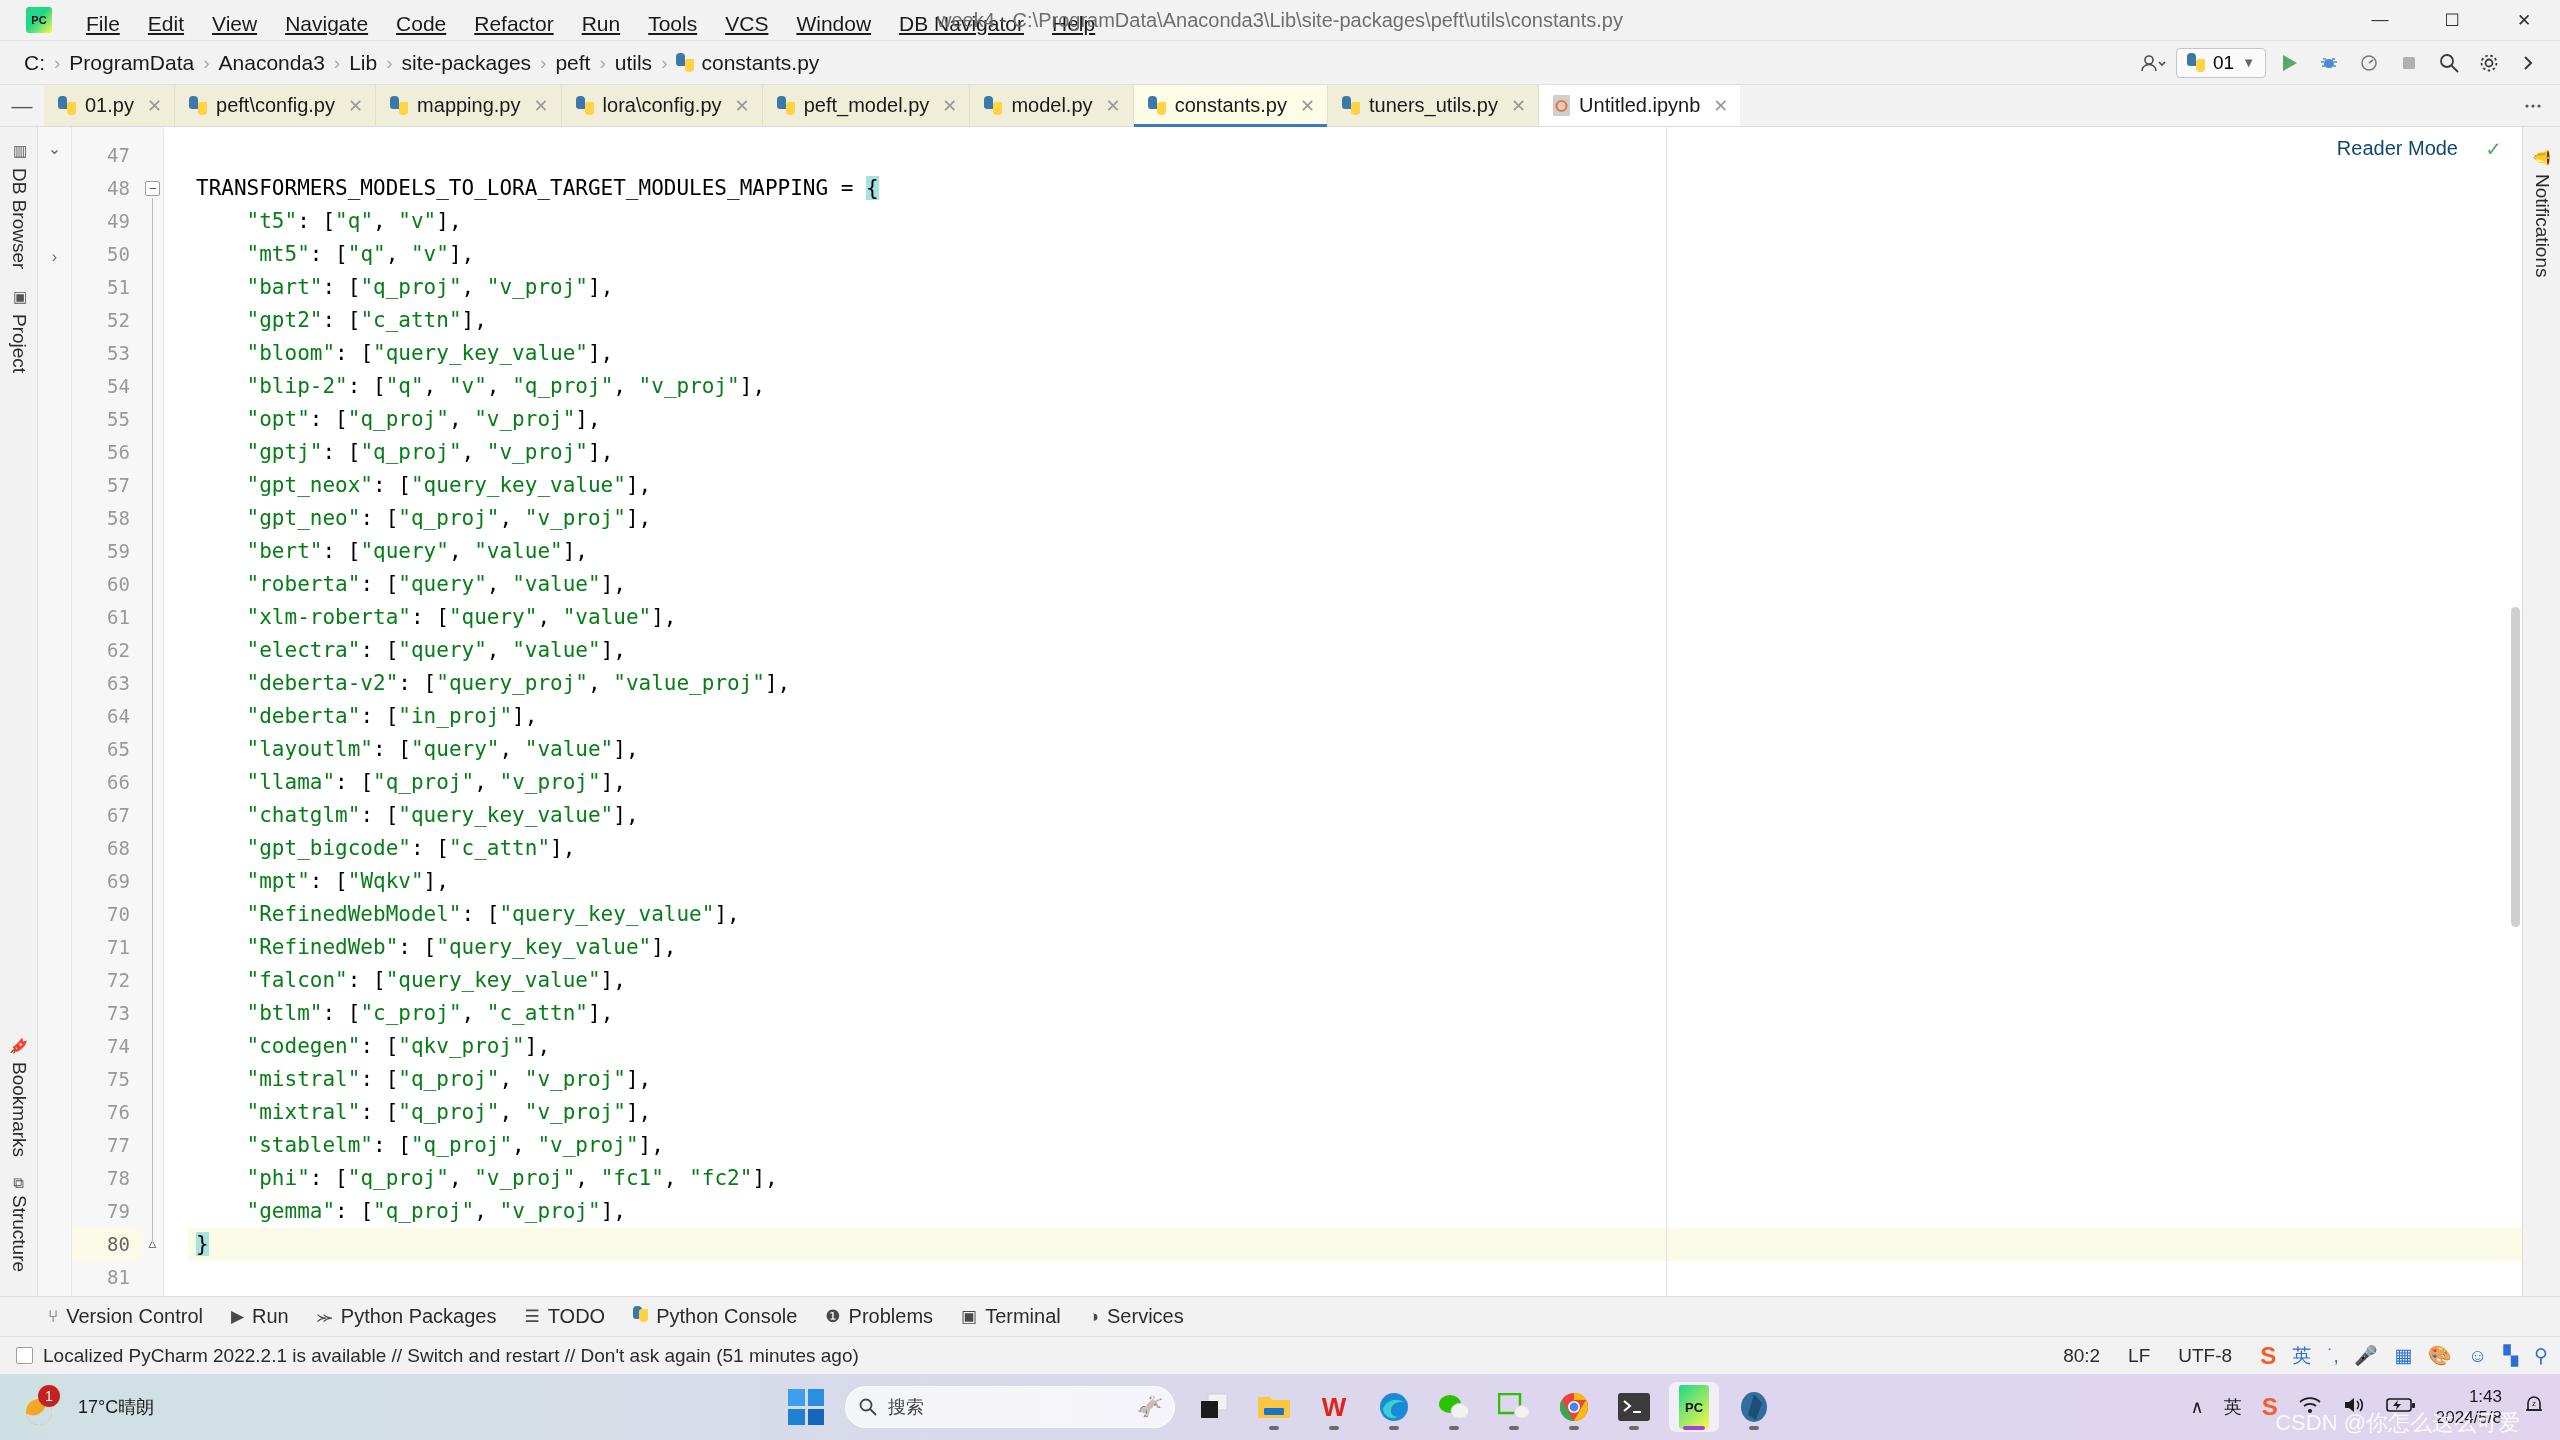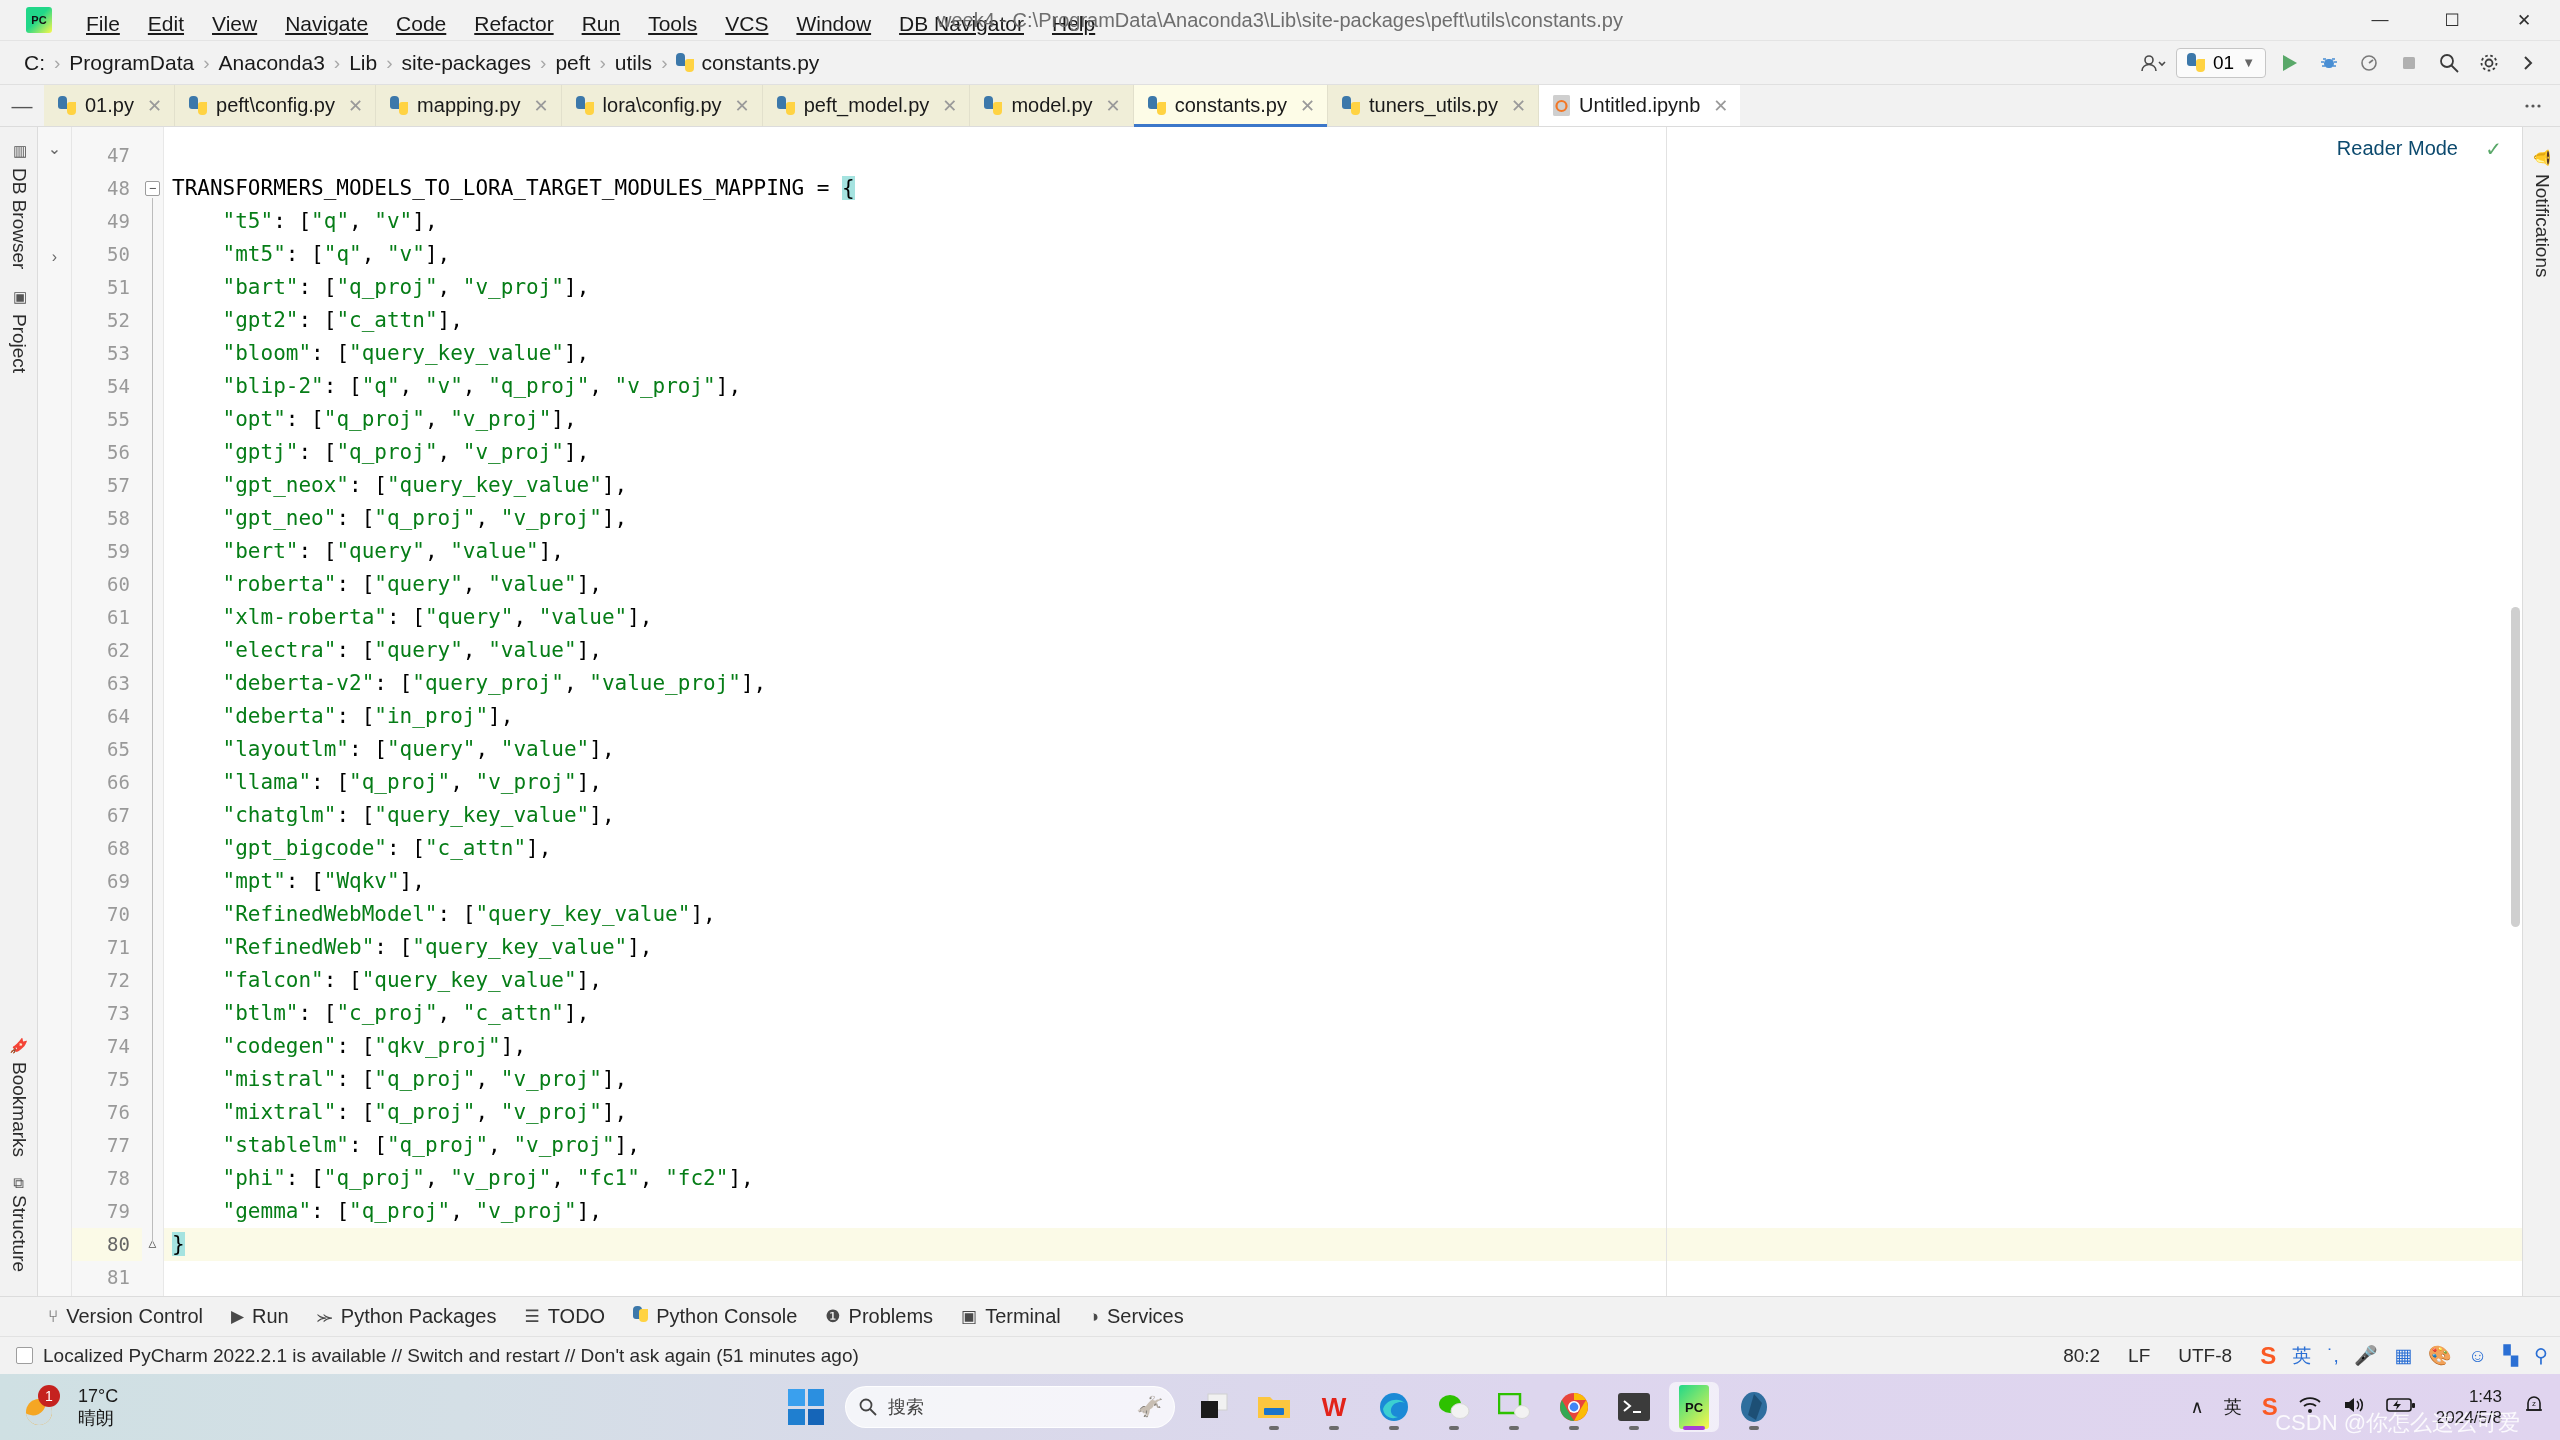--- a/index.html
+++ b/index.html
@@ -139,20 +139,21 @@
     text-align: center; font-family: "DejaVu Sans Mono", monospace;
   }
   .fold-line {
     position: absolute; left: 10px; width: 1px; background: #bcbcbc;
   }
 
   .code {
     flex: 1 1 auto; position: relative; padding-top: 12px; min-width: 0; overflow: hidden;
     font-family: "DejaVu Sans Mono", monospace; font-size: 21px; line-height: 33px;
     white-space: pre;
+    margin-left: 24px;
   }
   .code .row { position: relative; padding-left: 8px; }
   .code .row.cur { background: #fbfae7; }
   .tok-s { color: #067d17; }
   .tok-n { color: #000000; }
   .hl-brace { background: #a5e3e0; }
 
   .reader-mode {
     position: absolute; top: 10px; right: 64px; font-size: 20px; color: #0c4a6e;
   }
@@ -199,21 +200,21 @@
     position: absolute; left: 4px; top: 14px; width: 26px; height: 26px;
     background: #f5a623; border-radius: 50%;
     box-shadow: inset -9px -7px 0 0 rgba(207,222,227,1);
     transform: rotate(20deg);
   }
   .weather-badge {
     position: absolute; left: 16px; top: 0px; width: 22px; height: 22px; background: #c5221f;
     color: #fff; border-radius: 50%; font-size: 14px; display: flex; align-items: center;
     justify-content: center; font-family: "Liberation Sans", sans-serif;
   }
-  .weather-text { display: flex; flex-direction: column; line-height: 1.25; font-size: 18px; color: #1b1b1b; }
+  .weather-text { display: flex; flex-direction: row; line-height: 1.25; font-size: 18px; color: #1b1b1b; }
   .tb-center { position: absolute; left: 50%; transform: translateX(-50%); display: flex; align-items: center; gap: 14px; }
   .win-start { width: 36px; height: 36px; display: grid; grid-template-columns: 1fr 1fr; grid-gap: 3px; }
   .win-start i { display:block; background: #2b8fe0; }
   .win-start i:nth-child(1){ background:#3aa0ee; }
   .win-start i:nth-child(2){ background:#2b8fe0; }
   .win-start i:nth-child(3){ background:#1f7fd0; }
   .win-start i:nth-child(4){ background:#1565b8; }
   .searchbox {
     width: 330px; height: 42px; background: rgba(255,255,255,0.72); border: 1px solid rgba(255,255,255,0.9);
     border-radius: 21px; display: flex; align-items: center; padding: 8px 12px; gap: 10px;

